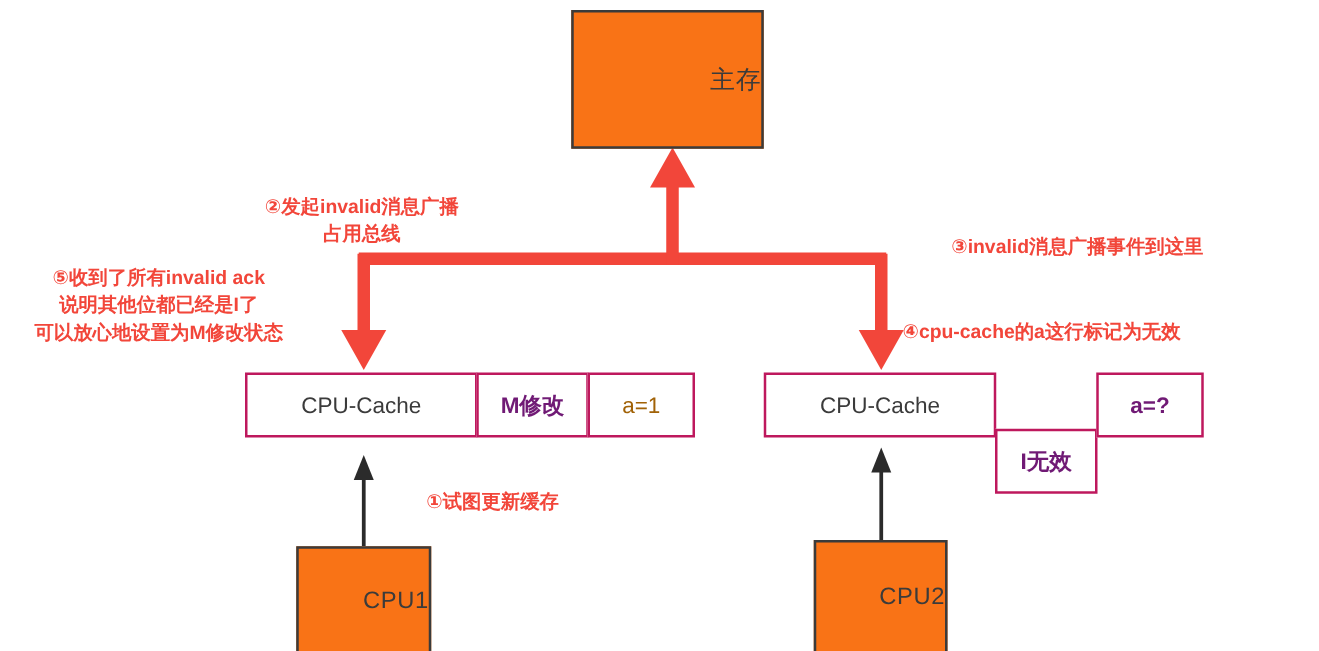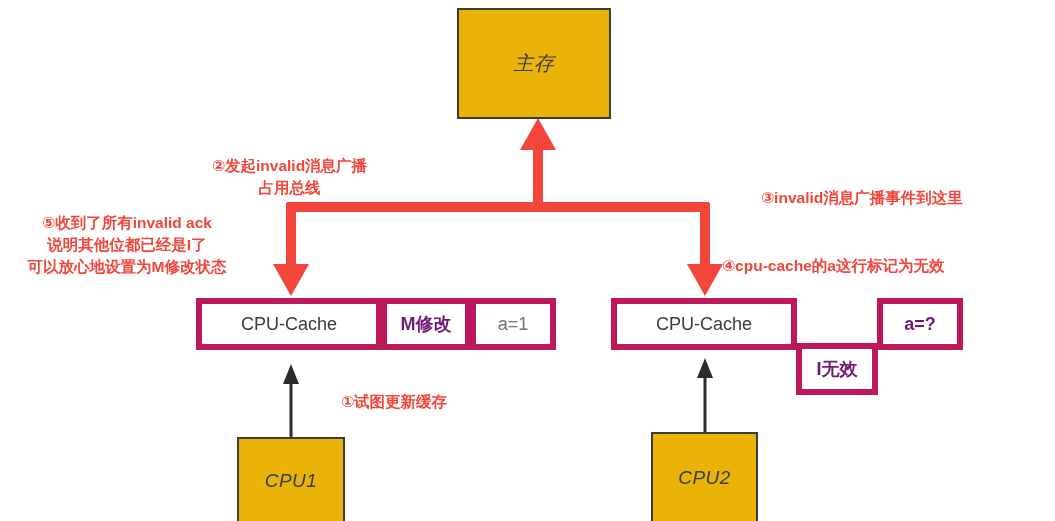--- a/index.html
+++ b/index.html
@@ -14,46 +14,45 @@
     position: relative;
     width: 1055px;
     height: 521px;
     background: #ffffff;
     overflow: hidden;
   }
   .box {
     position: absolute;
     box-sizing: border-box;
     border: 2px solid #3b3b3b;
-    background: #eab308;
+    background: #f97316;
     display: flex;
     align-items: center;
-    justify-content: center;
+    justify-content: flex-end;
     color: #3b3b3b;
     font-size: 19px;
     letter-spacing: 0.5px;
-    font-style: italic;
   }
   .cell {
     position: absolute;
     box-sizing: border-box;
-    border: 6px solid #be185d;
+    border: 2px solid #be185d;
     background: #ffffff;
     display: flex;
     align-items: center;
     justify-content: center;
     font-size: 18px;
     color: #3b3b3b;
   }
   .cell.red {
     color: #701a75;
     font-weight: bold;
   }
   .cell.dark {
-    color: #737373;
+    color: #a16207;
   }
   .memory-box {
     left: 457px;
     top: 8px;
     width: 154px;
     height: 111px;
     font-size: 20px;
   }
   .cpu1-box {
     left: 237px;

